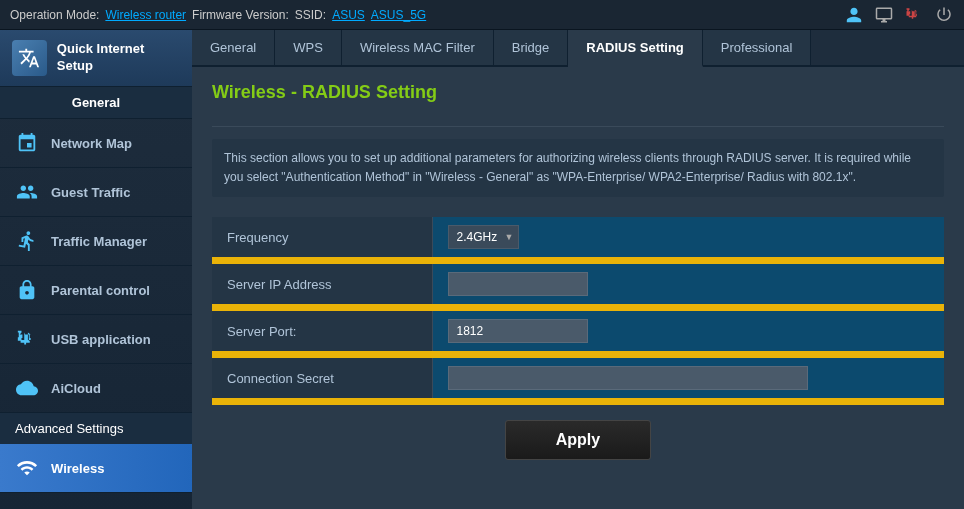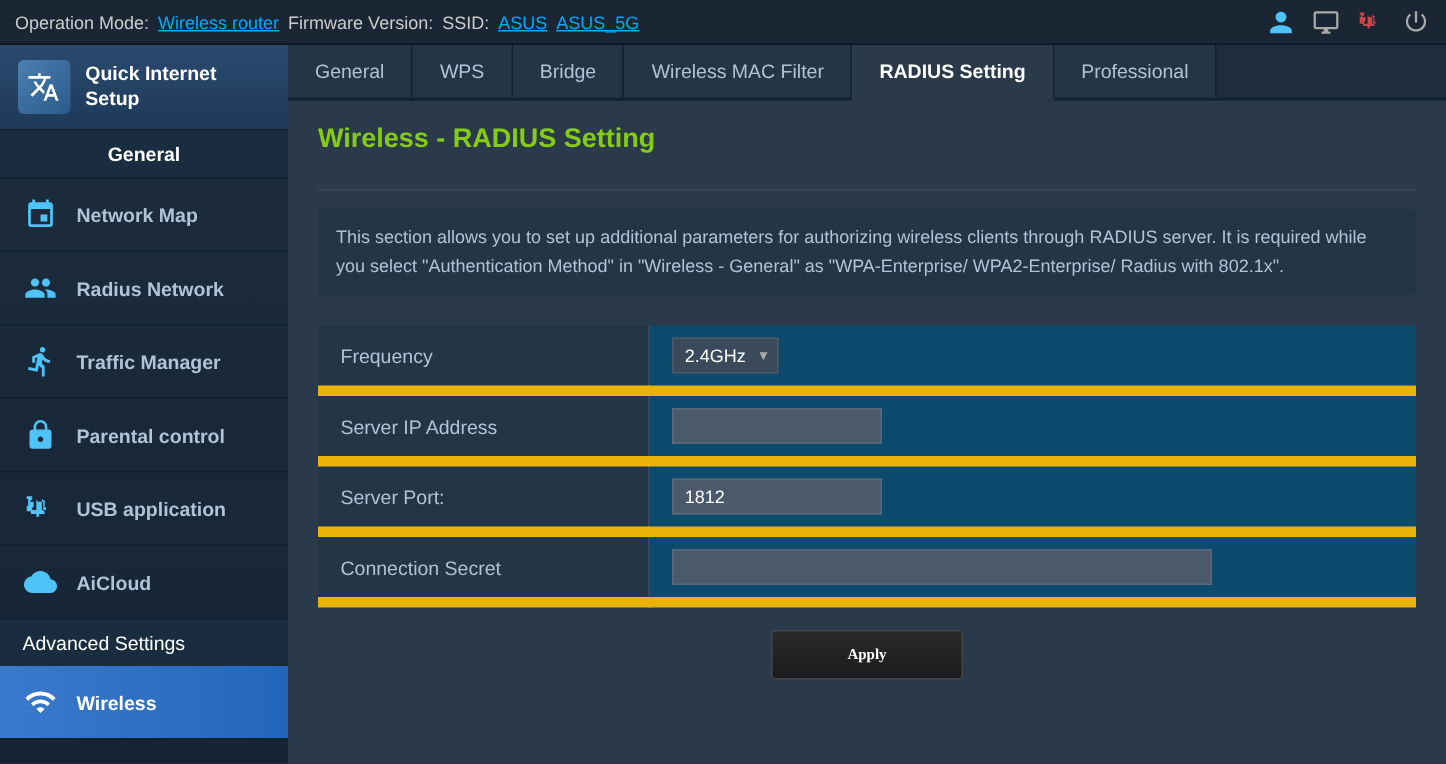--- a/index.html
+++ b/index.html
@@ -266,25 +266,24 @@
     .apply-section {
       padding: 15px 0;
       display: flex;
       justify-content: center;
     }
     .apply-btn {
       background: linear-gradient(to bottom, #2a2a2a, #1a1a1a);
       color: #fff;
       border: 1px solid #444;
       padding: 10px 50px;
-      font-size: 10px;
+      font-size: 16px;
       font-weight: bold;
       cursor: pointer;
       border-radius: 3px;
-      font-family: Liberation Serif, serif;
     }
 
     
     .icon-svg {
       width: 22px;
       height: 22px;
     }
   </style>
 </head>
 <body>
@@ -346,21 +345,21 @@
       </div>
       <span class="item-label">Network Map</span>
     </div>
 
     <div class="sidebar-item">
       <div class="item-icon">
         <svg class="icon-svg" viewBox="0 0 24 24" fill="#4fc3f7">
             <path d="M16 11c1.66 0 2.99-1.34 2.99-3S17.66 5 16 5c-1.66 0-3 1.34-3 3s1.34 3 3 3zm-8 0c1.66 0 2.99-1.34 2.99-3S9.66 5 8 5C6.34 5 5 6.34 5 8s1.34 3 3 3zm0 2c-2.33 0-7 1.17-7 3.5V19h14v-2.5c0-2.33-4.67-3.5-7-3.5zm8 0c-.29 0-.62.02-.97.05 1.16.84 1.97 1.97 1.97 3.45V19h6v-2.5c0-2.33-4.67-3.5-7-3.5z"></path>
           </svg>
       </div>
-      <span class="item-label">Radius Network</span>
+      <span class="item-label">Guest Traffic</span>
     </div>
 
     <div class="sidebar-item">
       <div class="item-icon">
         <svg class="icon-svg" viewBox="0 0 24 24" fill="#4fc3f7">
             <path d="M13.49 5.48c1.1 0 2-.9 2-2s-.9-2-2-2-2 .9-2 2 .9 2 2 2zm-3.6 13.9l1-4.4 2.1 2v6h2v-7.5l-2.1-2 .6-3c1.3 1.5 3.3 2.5 5.5 2.5v-2c-1.9 0-3.5-1-4.3-2.4l-1-1.6c-.4-.6-1-1-1.7-1-.3 0-.5.1-.8.1l-5.2 2.2v4.7h2v-3.4l1.8-.7-1.6 8.1-4.9-1-.4 2 7 1.4z"></path>
           </svg>
       </div>
       <span class="item-label">Traffic Manager</span>
     </div>
@@ -403,22 +402,22 @@
       <span class="item-label">Wireless</span>
     </div>
 
   </div>
 
   <div class="content-area">
 
     <div class="tab-bar">
       <div class="tab">General</div>
       <div class="tab">WPS</div>
+      <div class="tab">Wireless MAC Filter</div>
       <div class="tab">Bridge</div>
-      <div class="tab">Wireless MAC Filter</div>
       <div class="tab active">RADIUS Setting</div>
       <div class="tab">Professional</div>
     </div>
 
     <div class="main-content">
 
       <div class="page-title">Wireless - RADIUS Setting</div>
 
       <div class="description-text">This section allows you to set up additional parameters for authorizing wireless clients through RADIUS server. It is required while you select "Authentication Method" in "Wireless - General" as "WPA-Enterprise/ WPA2-Enterprise/ Radius with 802.1x".</div>
 

